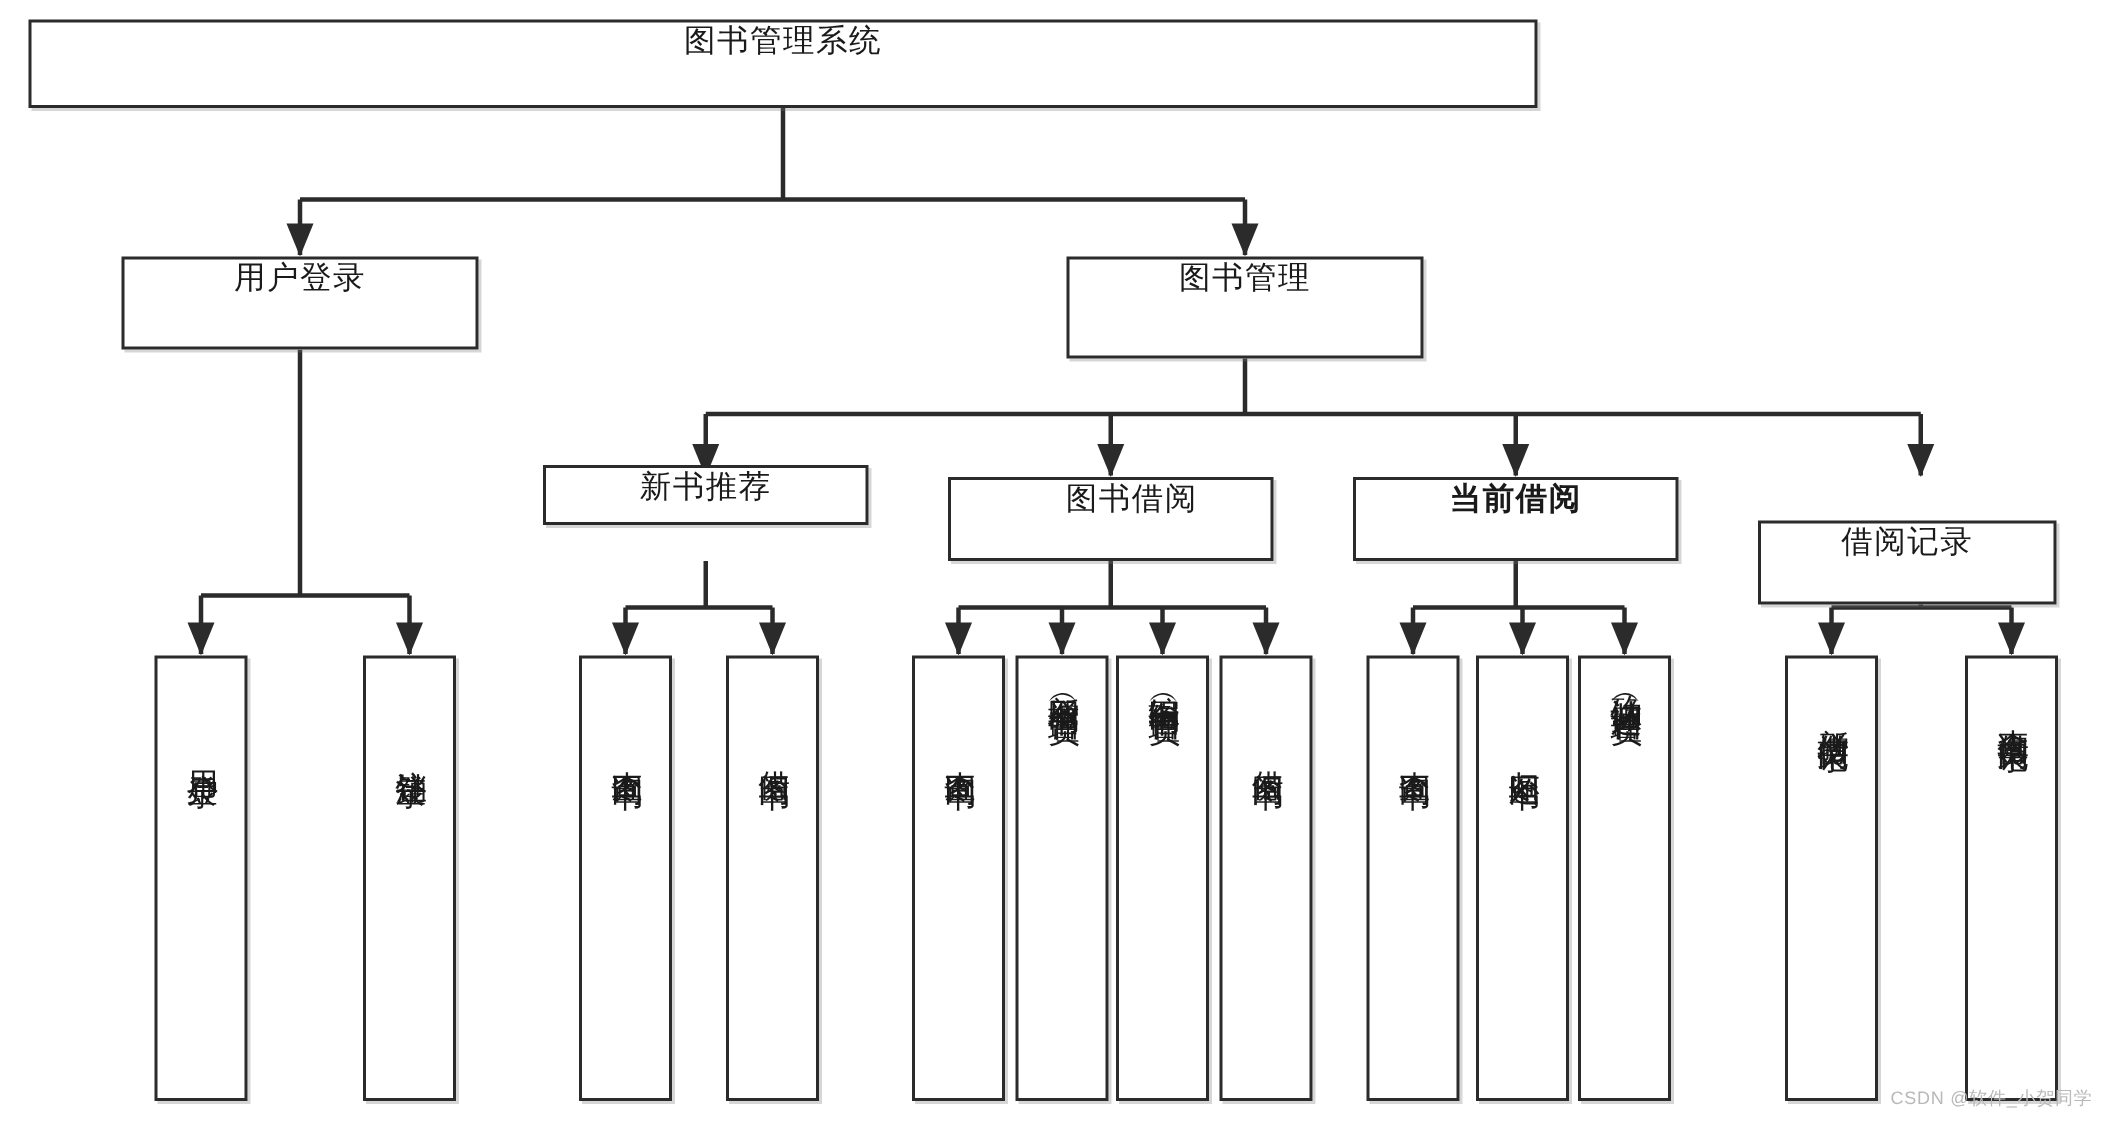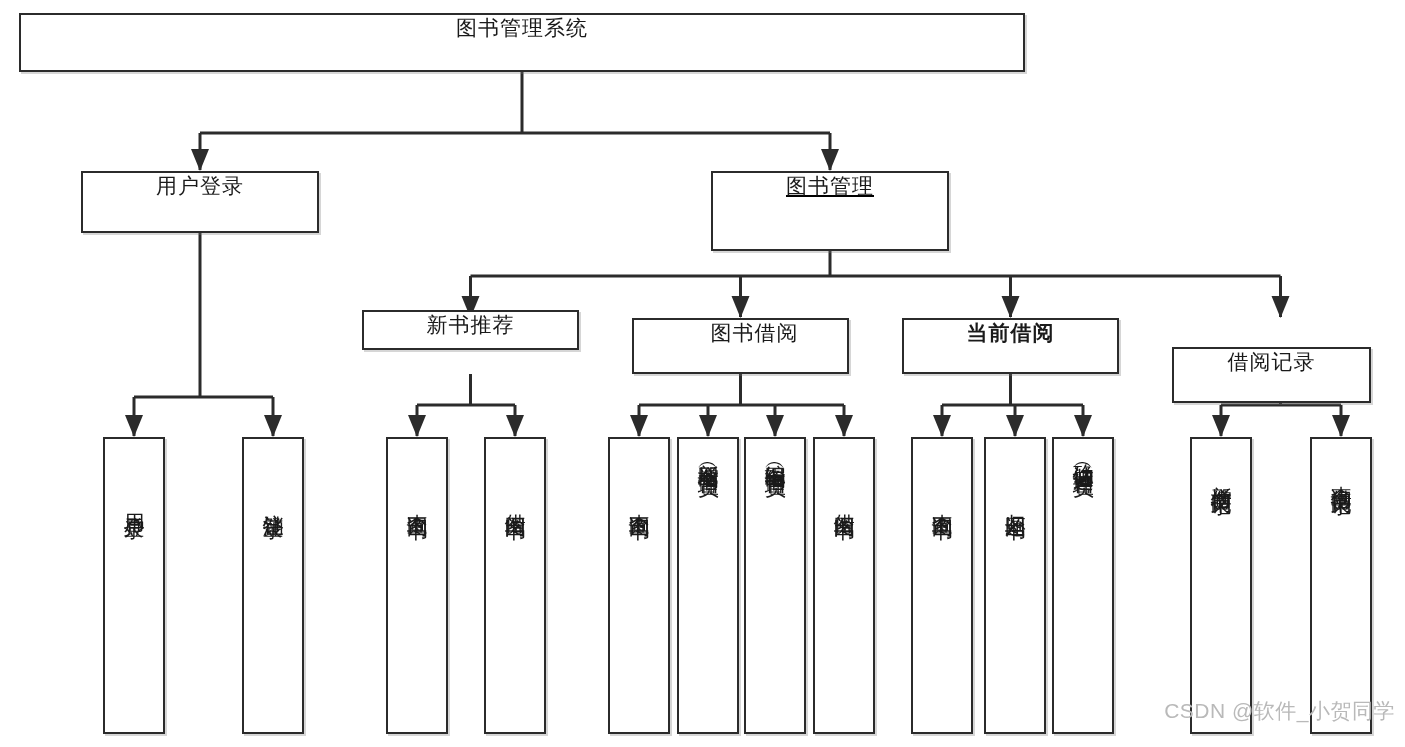--- a/index.html
+++ b/index.html
@@ -56,22 +56,22 @@
   }
   .node-box.vertical.mid2 .node-label {
     margin-top: 24px;
   }
   .node-box.vertical.top .node-label {
     margin-top: 2px;
   }
   .watermark {
     position: absolute;
     right: 10px;
-    bottom: 22px;
-    font-size: 21px;
+    bottom: 6px;
+    font-size: 12px;
     color: #b9b9b9;
     letter-spacing: 0.5px;
     white-space: nowrap;
     pointer-events: none;
   }
 </style>
 </head>
 <body>
 
 <svg id="canvas" viewBox="0 0 1405 747" xmlns="http://www.w3.org/2000/svg">
@@ -129,21 +129,21 @@
     <polygon points="1332,415 1350,415 1341,437" fill="#2b2b2b"></polygon>
   </svg>
 
 <div id="nodes">
     <div class="node-box" style="left: 19px; top: 13px; width: 1006px; height: 59px;">
       <span class="node-label">图书管理系统</span>
     </div>
     <div class="node-box" style="left: 81px; top: 171px; width: 238px; height: 62px;">
       <span class="node-label">用户登录</span>
     </div>
-    <div class="node-box" style="left: 711px; top: 171px; width: 238px; height: 80px; text-decoration: underline;">
+    <div class="node-box" style="left: 711px; top: 171px; width: 238px; height: 68px;">
       <span class="node-label">图书管理</span>
     </div>
     <div class="node-box" style="left: 362px; top: 310px; width: 217px; height: 40px;">
       <span class="node-label">新书推荐</span>
     </div>
     <div class="node-box" style="left: 632px; top: 318px; width: 217px; height: 56px; padding-left: 28px;">
       <span class="node-label">图书借阅</span>
     </div>
     <div class="node-box" style="left: 902px; top: 318px; width: 217px; height: 56px; font-weight: bold;">
       <span class="node-label">当前借阅</span>

